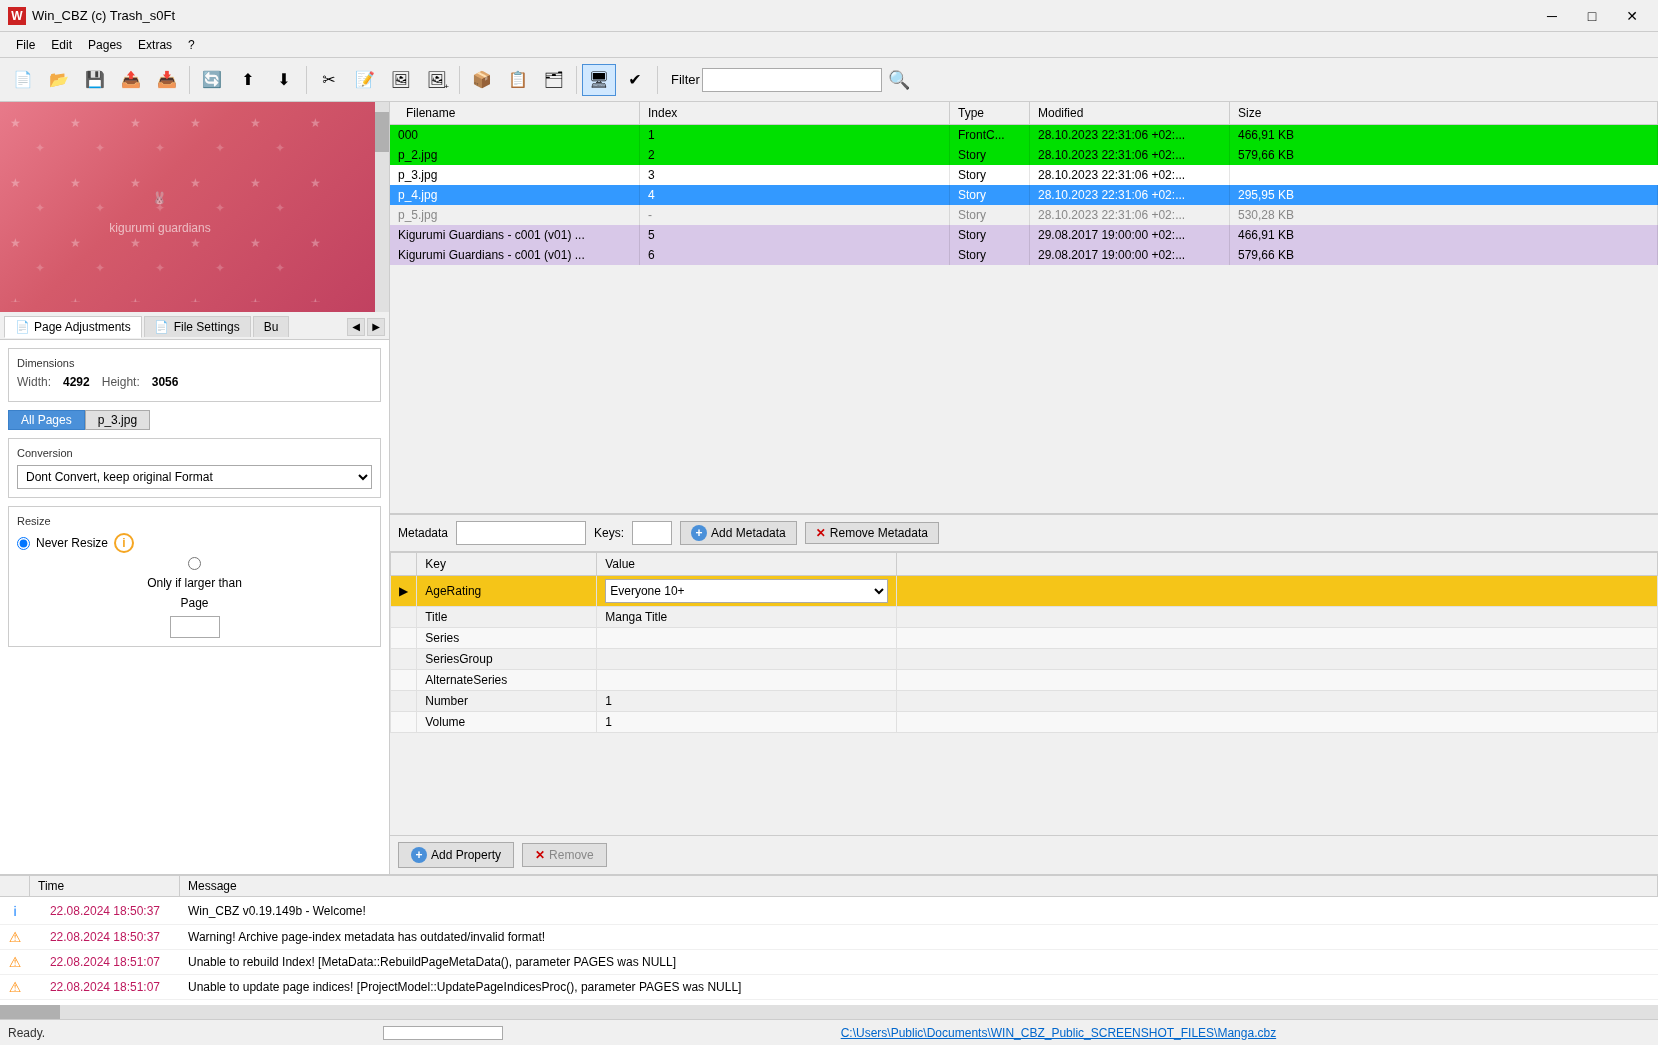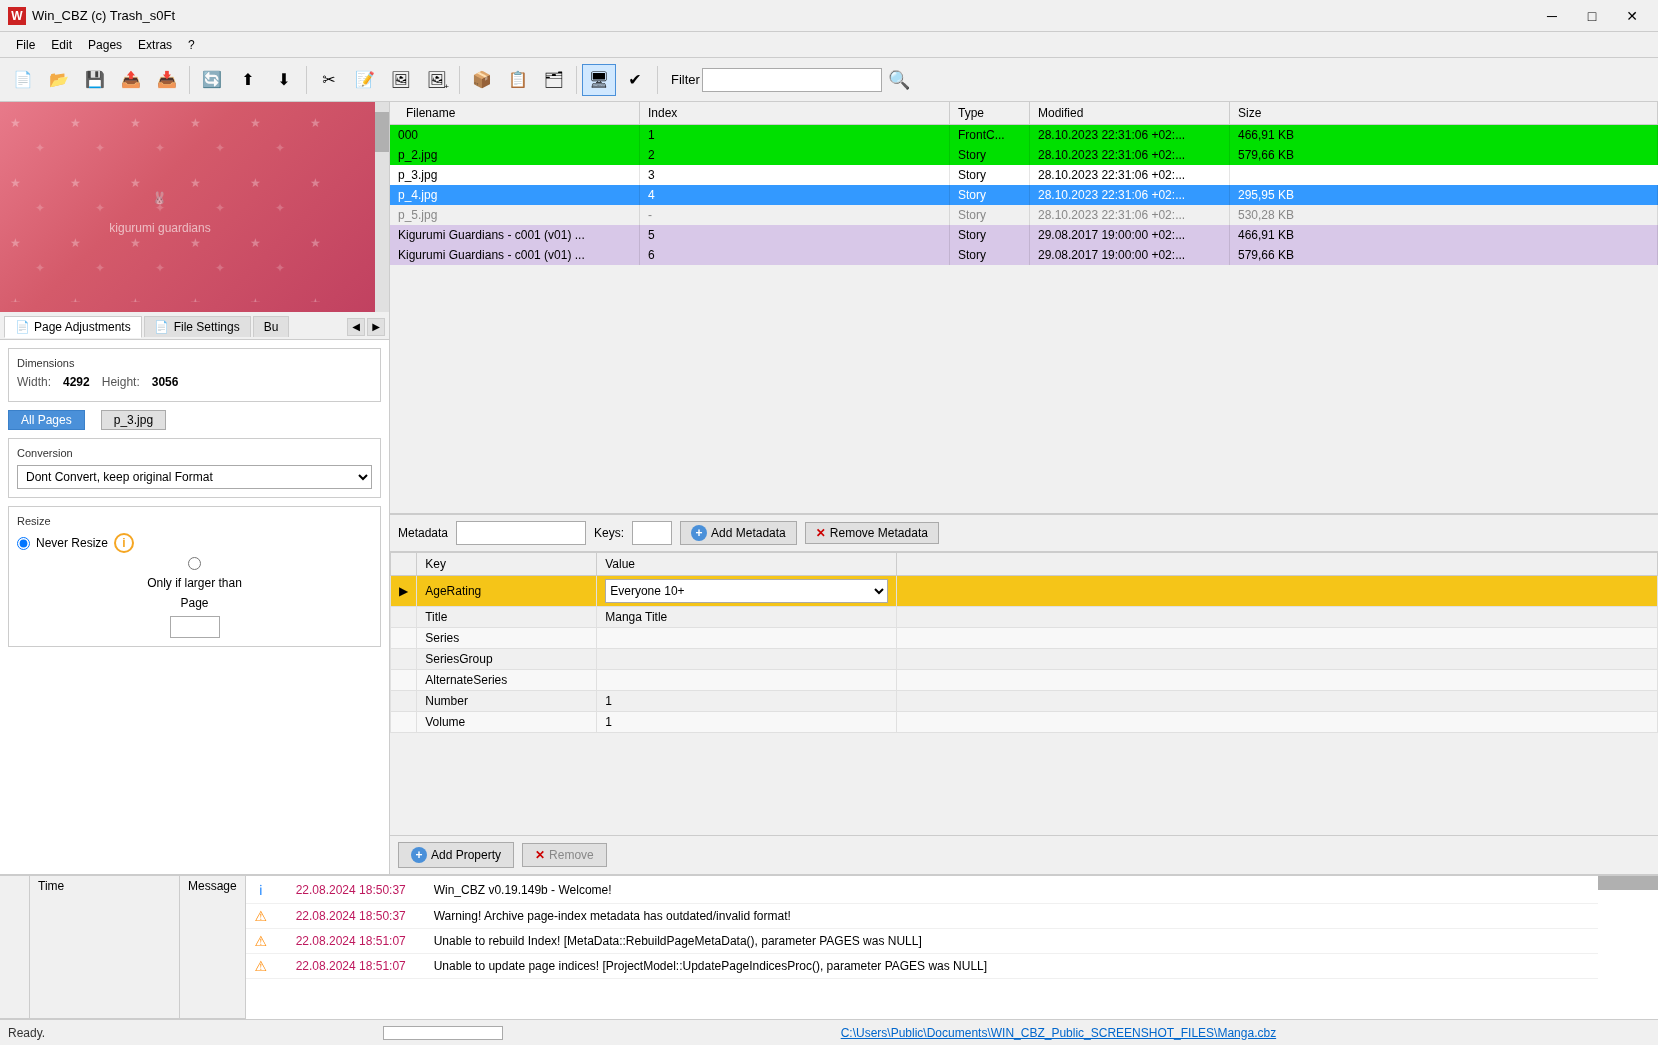--- a/index.html
+++ b/index.html
@@ -54,21 +54,21 @@
     .tab-nav { margin-left: auto; display: flex; gap: 2px; }
     .tab-nav-btn { width: 18px; height: 18px; border: 1px solid #ccc; background: #e0e0e0; cursor: pointer; display: flex; align-items: center; justify-content: center; font-size: 10px; }
 
     
     .settings-panel { flex: 1; background: white; padding: 8px; overflow-y: auto; }
     .section-group { border: 1px solid #ccc; padding: 8px; margin-bottom: 8px; }
     .section-title { font-size: 11px; color: #333; margin-bottom: 6px; }
     .dim-row { display: flex; align-items: center; gap: 12px; margin-bottom: 4px; }
     .dim-label { color: #555; }
     .dim-value { font-weight: bold; }
-    .page-btns { display: flex; gap: 16px; margin-bottom: 8px; }
+    .page-btns { display: flex; gap: 0; margin-bottom: 8px; }
     .page-btn { padding: 2px 12px; border: 1px solid #aaa; background: #e0e0e0; cursor: pointer; }
     .page-btn.active { background: #4a90d9; color: white; border-color: #3a80c9; }
     .conv-select { width: 100%; height: 24px; border: 1px solid #aaa; background: white; padding: 0 4px; }
     .resize-section { border: 1px solid #ccc; padding: 8px; }
     .radio-row { display: flex; align-items: center; gap: 6px; margin-bottom: 4px; }
     .info-icon { width: 20px; height: 20px; border-radius: 50%; border: 2px solid #f5a623; color: #f5a623; display: flex; align-items: center; justify-content: center; font-weight: bold; font-size: 12px; cursor: pointer; }
     .resize-row { display: flex; align-items: center; gap: 6px; flex-direction: column; }
     .resize-input { width: 50px; height: 22px; border: 1px solid #aaa; text-align: center; }
 
     
@@ -113,21 +113,21 @@
     .meta-table th { background: #f0f0f0; padding: 4px 8px; border: 1px solid #ccc; text-align: left; font-weight: normal; }
     .meta-table td { padding: 3px 8px; border: 1px solid #e0e0e0; }
     .meta-col-key { width: 180px; }
     .meta-col-val { width: 300px; }
     .age-select { width: 100%; height: 24px; border: 1px solid #aaa; background: white; }
     .meta-footer { display: flex; align-items: center; gap: 8px; padding: 6px 8px; background: #f0f0f0; border-top: 1px solid #ccc; }
     .add-prop-btn { display: flex; align-items: center; gap: 4px; padding: 4px 12px; border: 1px solid #aaa; background: #e0e0e0; cursor: pointer; }
     .remove-btn { display: flex; align-items: center; gap: 4px; padding: 4px 12px; border: 1px solid #aaa; background: #e0e0e0; cursor: pointer; color: #888; }
 
     
-    .log-panel { height: 145px; background: white; border-top: 2px solid #ccc; display: flex; flex-direction: row; }
+    .log-panel { height: 145px; background: white; border-top: 2px solid #ccc; display: flex; flex-direction: column; }
     .log-header { display: flex; background: #f0f0f0; border-bottom: 1px solid #ccc; }
     .log-col { padding: 3px 8px; font-weight: normal; border-right: 1px solid #ccc; }
     .log-col-icon { width: 30px; }
     .log-col-time { width: 150px; }
     .log-col-msg { flex: 1; }
     .log-rows { flex: 1; overflow-y: auto; }
     .log-row { display: flex; align-items: center; padding: 2px 0; border-bottom: 1px solid #f0f0f0; }
     .log-cell { padding: 2px 8px; }
     .log-cell-icon { width: 30px; text-align: center; }
     .log-cell-time { width: 150px; color: #be185d; text-align: center; }

